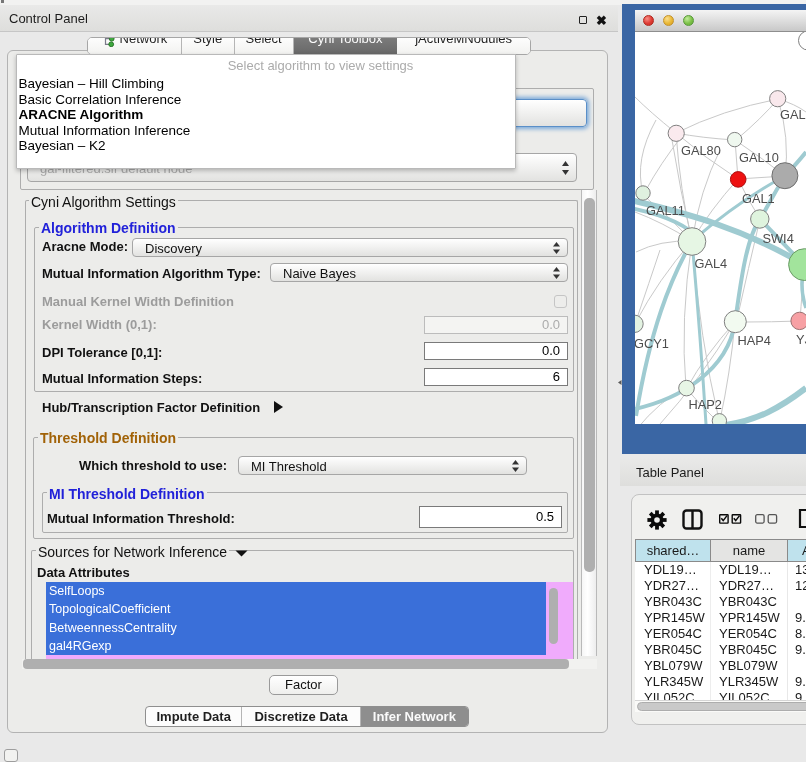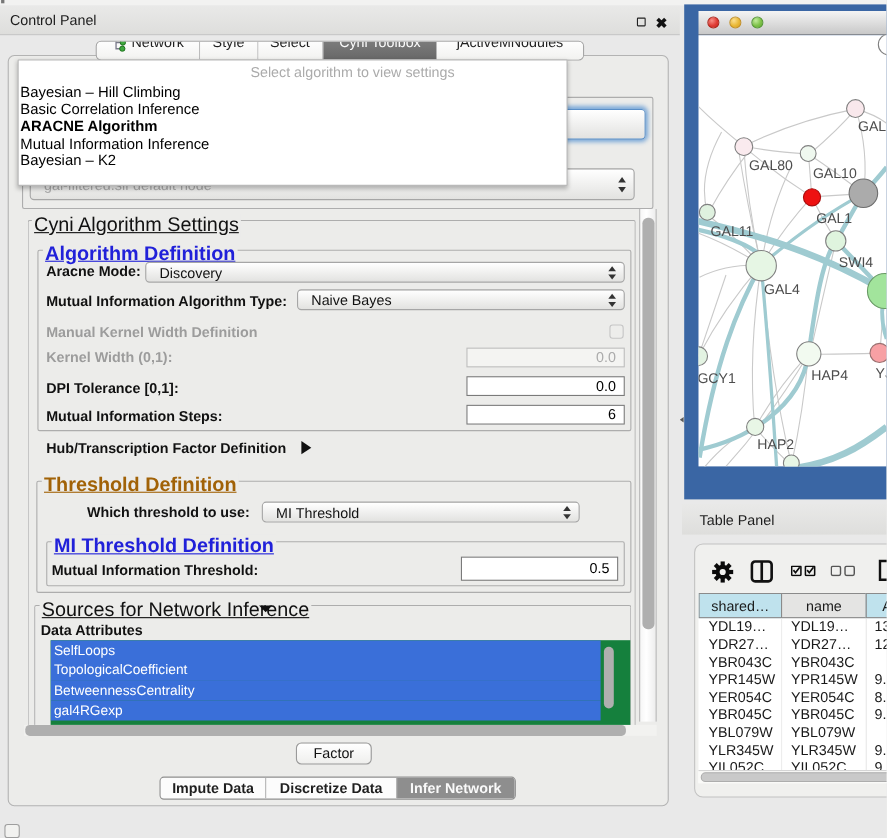--- a/index.html
+++ b/index.html
@@ -23,23 +23,23 @@
 .combo .arrows { position:absolute; right:6px; top:50%; transform:translateY(-50%); width:9px; height:14px; }
 
 #popup { left:15.5px; top:54px; width:500px; height:115px; background:#FFFFFF; border:1px solid #B9B9B9; border-radius:1px; box-shadow:0 2px 4px rgba(0,0,0,0.25); z-index:6; font-size:13px; }
 #popup .ph { text-align:center; color:#ABABAB; padding-top:3px; padding-left:110px; height:21px; }
 #popup .it { height:15.6px; line-height:15.6px; padding-left:2px; font-size:13.5px; color:#000; white-space:nowrap; }
 
 .blab { position:absolute; font-size:13px; font-weight:bold; color:#111; white-space:nowrap; }
 .glab { position:absolute; font-size:13px; font-weight:bold; color:#9C9C9C; white-space:nowrap; }
 .field { position:absolute; background:#FFFFFF; border:1px solid #7A7A7A; font-size:13px; color:#000; text-align:right; padding-right:7px; line-height:16px; }
 .dfield { position:absolute; background:#F4F4F2; border:1px solid #BCBCBC; font-size:13px; color:#ABABAB; text-align:right; padding-right:7px; line-height:16px; }
-.gtitle { position:absolute; font-size:18px; background:#ECECEA; padding:0 2px; white-space:nowrap;text-decoration:underline; }
-
-#attrlist { left:46px; top:582px; width:527px; height:84px; background:#15803d; overflow:hidden; }
+.gtitle { position:absolute; font-size:14px; background:#ECECEA; padding:0 2px; white-space:nowrap; }
+
+#attrlist { left:46px; top:582px; width:527px; height:84px; background:#f0abfc; overflow:hidden; }
 #attrlist .row { height:18.25px; line-height:18.25px; background:#3A6FD9; color:#FFFFFF; font-size:12.5px; padding-left:3px; width:500px; }
 
 .sbthumb { position:absolute; background:#AFAFAF; border-radius:5px; }
 
 #btabs { left:145px; top:706px; width:324px; height:21px; background:#FCFCFC; border:1px solid #8F8F8F; border-radius:4px; display:flex; z-index:5; overflow:hidden; }
 #btabs .seg { height:100%; display:flex; align-items:center; justify-content:center; font-size:13px; font-weight:bold; color:#1F1F1F; border-right:1px solid #B5B5B5; }
 #btabs .seg.sel { background:#8E8E8E; color:#FAFAFA; border-right:none; }
 #btabs .seg:last-child { border-right:none; }
 #applybtn { left:269px; top:675px; width:69px; height:20px; background:linear-gradient(#FFFFFF,#EFEFED); border:1px solid #9A9A9A; border-radius:5px; font-size:13px; color:#111; text-align:center; line-height:18px; }
 

